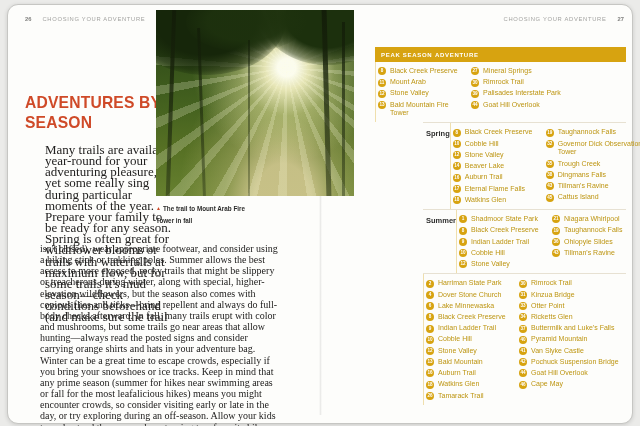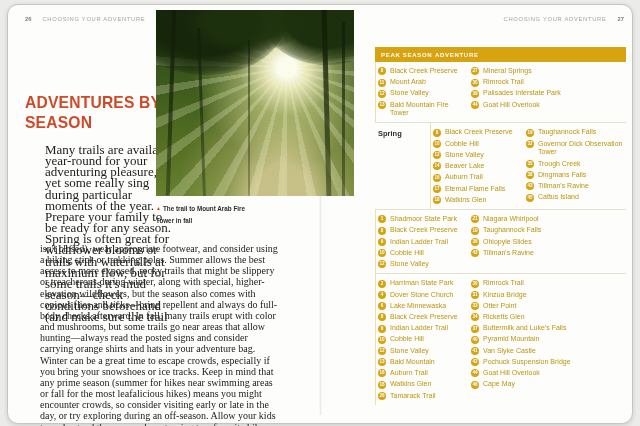--- a/index.html
+++ b/index.html
@@ -63,21 +63,21 @@
   .cap-text{font-size:6.3px;font-weight:bold;color:#2b2b2a;display:inline;}
   
   .table{position:absolute;left:367px;top:42px;width:251px;z-index:1;}
   .thead{
     height:15px;background:#d7a310;color:#ffffff;display:flex;align-items:center;
     font-size:6px;font-weight:bold;letter-spacing:.7px;
   }
   .th1{margin-left:6px;width:52px;}
   .th2{margin-left:2px;}
   .row{display:flex;}
-  .row + .row{border-top:1px solid #e7e1d2;}
+  .row + .row{border-top:1px solid #e7e1d2;margin-left:48px;}
   .season{width:57px;padding:6px 0 0 3px;font-size:7.5px;font-weight:bold;color:#2e2e2d;}
   .entries{flex:1;display:flex;border-left:1px solid #efdfad;padding:5px 0 2px 0;}
   .col{display:flex;flex-direction:column;}
   .col1{width:90px;margin-left:2px;}
   .col2{width:100px;margin-left:3px;}
   .entry{display:flex;align-items:flex-start;margin-bottom:2.7px;}
   .badge{
     flex:0 0 8px;width:8px;height:8px;border-radius:50%;background:#d7a310;
     color:#fff;font-size:4.6px;font-weight:bold;line-height:8px;text-align:center;
     margin-right:4px;margin-top:.3px;
@@ -223,20 +223,21 @@
                 <span class="name">Tillman's Ravine</span>
               </div>
               <div class="entry">
                 <span class="badge">45</span>
                 <span class="name">Cattus Island</span>
               </div>
             </div>
           </div>
         </div>
         <div class="row">
+          <div class="season">Summer</div>
           <div class="entries">
             <div class="col col1">
               <div class="entry">
                 <span class="badge">1</span>
                 <span class="name">Shadmoor State Park</span>
               </div>
               <div class="entry">
                 <span class="badge">8</span>
                 <span class="name">Black Creek Preserve</span>
               </div>

